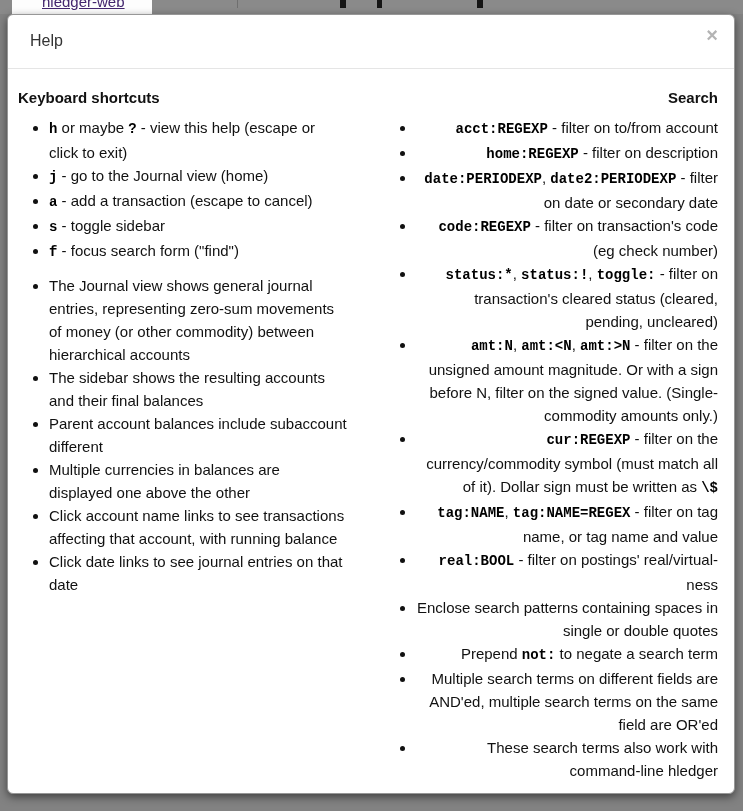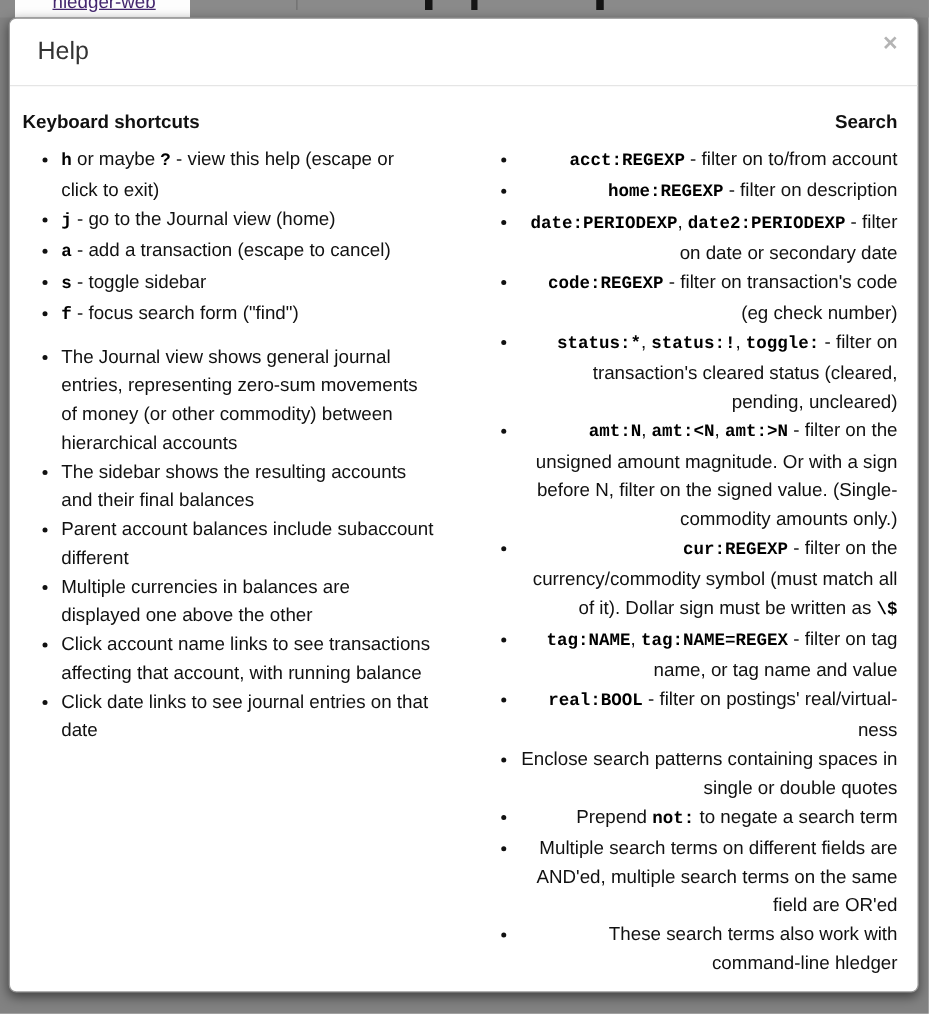--- a/index.html
+++ b/index.html
@@ -28,21 +28,21 @@
     background:#fff;border:1px solid #979797;border-radius:6px;
     box-shadow:0 3px 9px rgba(0,0,0,0.5);
     box-sizing:border-box;
   }
   .modal-header{
     position:relative;
     padding:11px 15px 12px 22px;
     border-bottom:1px solid #e5e5e5;
   }
   .modal-title{
-    margin:0;font-size:20px;line-height:30px;font-weight:500;color:#333;
+    margin:0;font-size:16px;line-height:30px;font-weight:500;color:#333;
   }
   .close-btn{
     position:absolute;right:16px;top:10px;
     background:none;border:none;padding:0;cursor:pointer;
     font-size:20px;font-weight:bold;line-height:20px;color:#b4b4b4;
     font-family:"Liberation Sans",sans-serif;
   }
   .modal-body{
     display:flex;align-items:flex-start;
     padding:20px 0 0 0;

